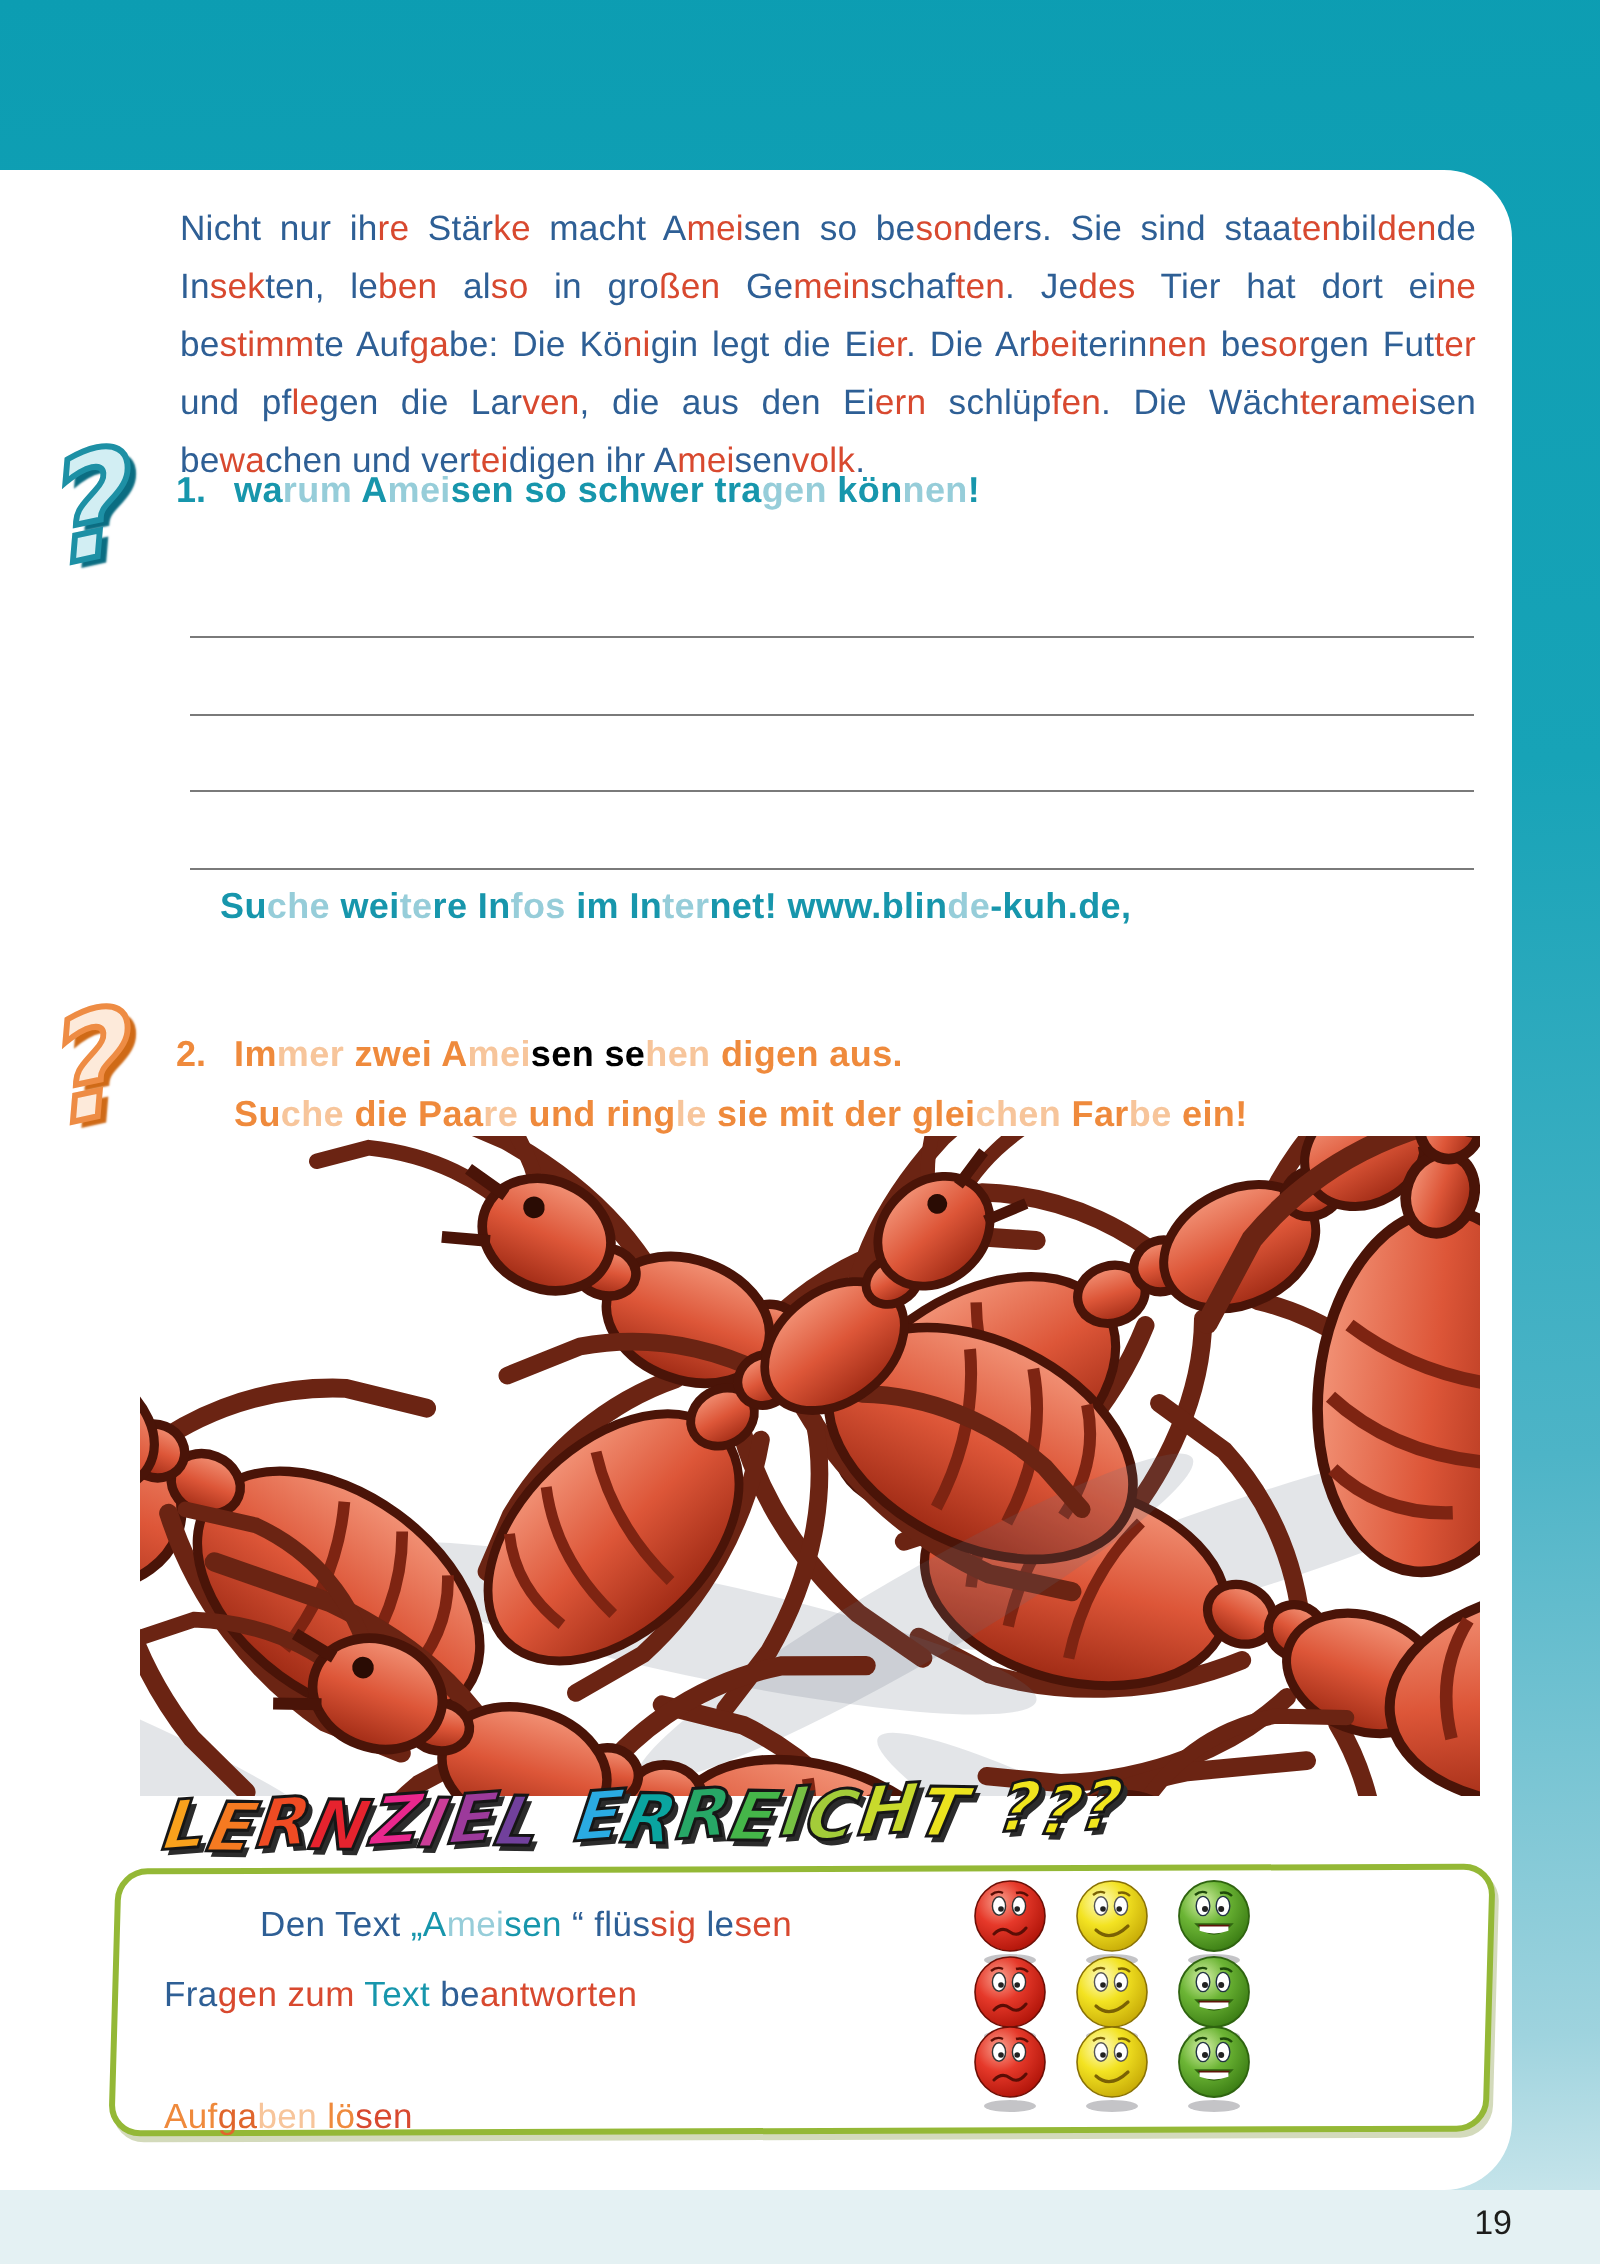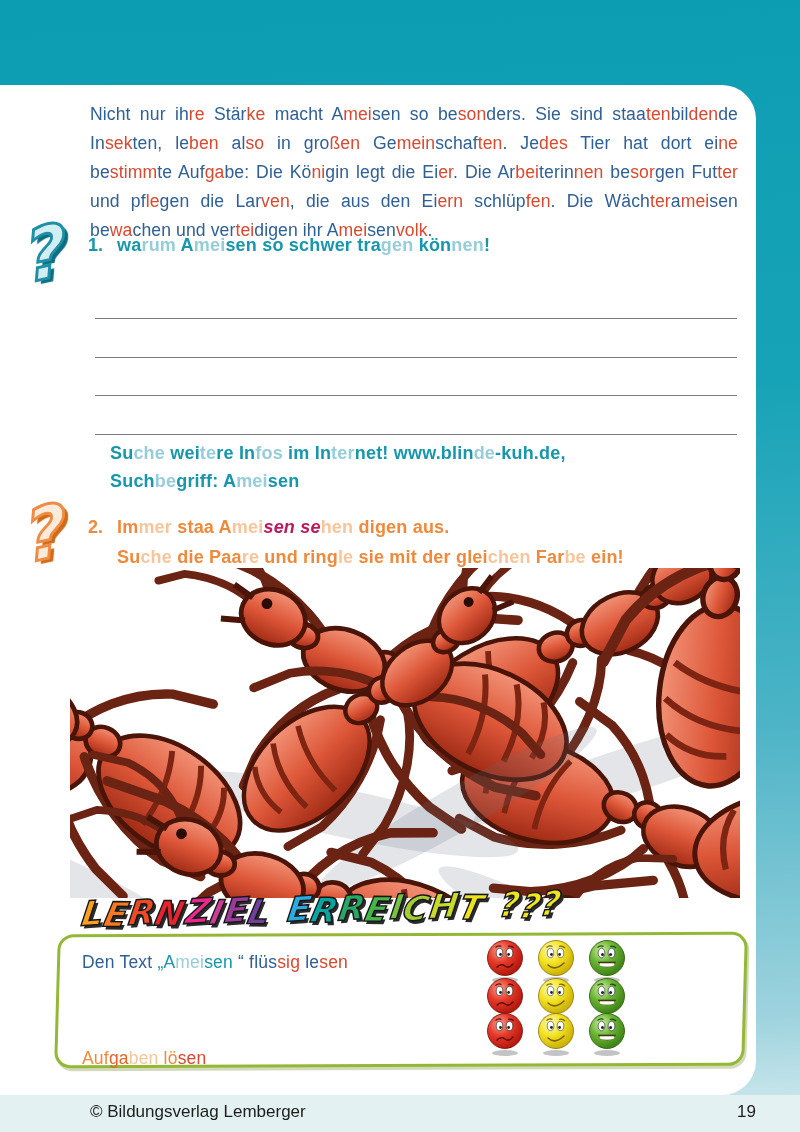--- a/index.html
+++ b/index.html
@@ -49,21 +49,21 @@
   .letter{display:inline-block;font-family:"DejaVu Sans",sans-serif;font-weight:900;font-style:italic;
           font-size:34px;line-height:1.15;-webkit-text-stroke:1.5px #161616;
           text-shadow:3px 3px 0 #2b2b2b;margin-right:1px;transform:skewX(-12deg) rotate(-3deg);}
   .letter:nth-child(even){transform:skewX(-12deg) rotate(2deg) translateY(2px);}
 
   
   .goalbox{position:absolute;left:56px;top:848px;width:684px;height:128px;background:#fff;
            border:3px solid #94b836;border-radius:16px;transform:skewX(-1.8deg) rotate(-.2deg);
            box-shadow:2px 3px 0 rgba(130,150,60,.35);z-index:2;}
   .goal-row{position:absolute;left:82px;font-size:17.5px;letter-spacing:.2px;z-index:3;}
-  .goal-row.r1{top:867px;} .goal-row.r2{top:902px;} .goal-row.r3{top:963px;}
+  .goal-row.r1{top:867px;margin-left:48px;} .goal-row.r2{top:902px;} .goal-row.r3{top:963px;}
   .smilies{position:absolute;left:484px;display:flex;gap:9px;z-index:3;}
   .smilies.r1{top:853px;} .smilies.r2{top:891px;} .smilies.r3{top:926px;}
   .smiley{width:42px;height:46px;}
 
   
   .copyright{position:absolute;left:90px;top:7px;font-size:17px;color:#1d1d1b;}
   .page-number{position:absolute;right:44px;top:7px;font-size:17px;color:#1d1d1b;}
 </style>
 </head>
 <body>
@@ -163,27 +163,26 @@
 
     <div class="answer-lines">
         <div class="answer-line"></div>
         <div class="answer-line"></div>
         <div class="answer-line"></div>
         <div class="answer-line"></div>
       </div>
 
     <div class="note">
       <div><span style="color: rgb(23, 150, 172);">Su</span><span style="color: rgb(150, 205, 217);">che</span><span style="color: rgb(23, 150, 172);"> wei</span><span style="color: rgb(150, 205, 217);">te</span><span style="color: rgb(23, 150, 172);">re In</span><span style="color: rgb(150, 205, 217);">fos</span><span style="color: rgb(23, 150, 172);"> im In</span><span style="color: rgb(150, 205, 217);">ter</span><span style="color: rgb(23, 150, 172);">net! www.blin</span><span style="color: rgb(150, 205, 217);">de</span><span style="color: rgb(23, 150, 172);">-kuh.de,</span></div>
-      <div><span style="color: rgb(23, 150, 172);">Such</span><span style="color: rgb(150, 205, 217);">be</span><span style="color: rgb(23, 150, 172);">griff: A</span><span style="color: rgb(150, 205, 217);">mei</span><span style="color: rgb(23, 150, 172);">sen</span></div>
     </div>
 
     <div class="qmark orange q2">?</div>
     <div class="qnum q2">2.</div>
     <div class="qtext q2">
-      <div><span style="color: rgb(239, 138, 60);">Im</span><span style="color: rgb(247, 197, 155);">mer</span><span style="color: rgb(239, 138, 60);"> staa A</span><span style="color: rgb(247, 197, 155);">mei</span><span style="color: #be185d; font-style: italic;">sen se</span><span style="color: rgb(247, 197, 155);">hen</span><span style="color: rgb(239, 138, 60);"> digen aus.</span></div>
+      <div><span style="color: rgb(239, 138, 60);">Im</span><span style="color: rgb(247, 197, 155);">mer</span><span style="color: rgb(239, 138, 60);"> zwei A</span><span style="color: rgb(247, 197, 155);">mei</span><span style="color: #000000;">sen se</span><span style="color: rgb(247, 197, 155);">hen</span><span style="color: rgb(239, 138, 60);"> digen aus.</span></div>
       <div><span style="color: rgb(239, 138, 60);">Su</span><span style="color: rgb(247, 197, 155);">che</span><span style="color: rgb(239, 138, 60);"> die Paa</span><span style="color: rgb(247, 197, 155);">re</span><span style="color: rgb(239, 138, 60);"> und ring</span><span style="color: rgb(247, 197, 155);">le</span><span style="color: rgb(239, 138, 60);"> sie mit der glei</span><span style="color: rgb(247, 197, 155);">chen</span><span style="color: rgb(239, 138, 60);"> Far</span><span style="color: rgb(247, 197, 155);">be</span><span style="color: rgb(239, 138, 60);"> ein!</span></div>
     </div>
 
     <svg class="ants" viewBox="0 0 670 330">
         <use href="#ant" xlink:href="#ant" transform="translate(90 70) rotate(8) scale(-1.05 1.05) translate(-80 -55)"></use>
         <use href="#ant" xlink:href="#ant" transform="translate(268 64) rotate(-18) scale(0.95 0.95) translate(-80 -55)"></use>
         <use href="#ant" xlink:href="#ant" transform="translate(410 72) rotate(28) scale(0.95 0.95) translate(-80 -55)"></use>
         <use href="#ant" xlink:href="#ant" transform="translate(570 70) rotate(12) scale(-1 1) translate(-80 -55)"></use>
         <use href="#ant" xlink:href="#ant" transform="translate(82 170) rotate(-30) scale(0.92 0.92) translate(-80 -55)"></use>
         <use href="#ant" xlink:href="#ant" transform="translate(258 174) rotate(22) scale(-0.98 0.98) translate(-80 -55)"></use>
@@ -192,20 +191,21 @@
         <use href="#ant" xlink:href="#ant" transform="translate(142 264) rotate(6) scale(0.98 0.98) translate(-80 -55)"></use>
         <use href="#ant" xlink:href="#ant" transform="translate(282 258) rotate(-20) scale(-0.95 0.95) translate(-80 -55)"></use>
         <use href="#ant" xlink:href="#ant" transform="translate(486 274) rotate(8) scale(-1 1) translate(-80 -55)"></use>
         <use href="#ant" xlink:href="#ant" transform="translate(618 244) rotate(-32) scale(0.98 0.98) translate(-80 -55)"></use>
       </svg>
 
     <h2 class="lernziel"><span class="word"><span class="letter" style="color: rgb(249, 161, 28);">L</span><span class="letter" style="color: rgb(245, 122, 33);">E</span><span class="letter" style="color: rgb(239, 75, 35);">R</span><span class="letter" style="color: rgb(230, 35, 46);">N</span><span class="letter" style="color: rgb(233, 39, 141);">Z</span><span class="letter" style="color: rgb(203, 61, 152);">I</span><span class="letter" style="color: rgb(156, 58, 155);">E</span><span class="letter" style="color: rgb(113, 64, 156);">L</span></span><span class="word"><span class="letter" style="color: rgb(42, 171, 226);">E</span><span class="letter" style="color: rgb(10, 165, 160);">R</span><span class="letter" style="color: rgb(39, 167, 102);">R</span><span class="letter" style="color: rgb(69, 182, 73);">E</span><span class="letter" style="color: rgb(118, 192, 67);">I</span><span class="letter" style="color: rgb(163, 204, 57);">C</span><span class="letter" style="color: rgb(200, 218, 44);">H</span><span class="letter" style="color: rgb(235, 227, 30);">T</span></span><span class="word"><span class="letter" style="color: rgb(240, 229, 30);">?</span><span class="letter" style="color: rgb(240, 229, 30);">?</span><span class="letter" style="color: rgb(240, 229, 30);">?</span></span></h2>
 
     <div class="goalbox"></div>
     <div class="goal-row r1"><span style="color: rgb(46, 95, 149);">Den Text </span><span style="color: rgb(23, 150, 172);">„A</span><span style="color: rgb(150, 205, 217);">mei</span><span style="color: rgb(23, 150, 172);">sen</span><span style="color: rgb(46, 95, 149);"> “ </span><span style="color: rgb(46, 95, 149);">flüs</span><span style="color: rgb(216, 73, 47);">sig</span><span style="color: rgb(46, 95, 149);"> le</span><span style="color: rgb(216, 73, 47);">sen</span></div>
+    <div class="goal-row r2"><span style="color: rgb(46, 95, 149);">Fra</span><span style="color: rgb(216, 73, 47);">gen</span><span style="color: rgb(216, 73, 47);"> zum</span><span style="color: rgb(23, 150, 172);"> Text</span><span style="color: rgb(46, 95, 149);"> be</span><span style="color: rgb(216, 73, 47);">antworten</span></div>
     <div class="goal-row r3"><span style="color: rgb(239, 138, 60);">Auf</span><span style="color: rgb(224, 102, 44);">ga</span><span style="color: rgb(247, 197, 155);">ben</span><span style="color: rgb(239, 138, 60);"> lö</span><span style="color: rgb(216, 73, 47);">sen</span></div>
     <div class="smilies r1">
         <svg viewBox="0 0 40 46" class="smiley">
           <use href="#sm-red" xlink:href="#sm-red"></use>
         </svg>
         <svg viewBox="0 0 40 46" class="smiley">
           <use href="#sm-yellow" xlink:href="#sm-yellow"></use>
         </svg>
         <svg viewBox="0 0 40 46" class="smiley">
           <use href="#sm-green" xlink:href="#sm-green"></use>
@@ -229,16 +229,15 @@
         <svg viewBox="0 0 40 46" class="smiley">
           <use href="#sm-yellow" xlink:href="#sm-yellow"></use>
         </svg>
         <svg viewBox="0 0 40 46" class="smiley">
           <use href="#sm-green" xlink:href="#sm-green"></use>
         </svg>
       </div>
   </div>
 
   <div class="footer-strip">
-    <span class="copyright">© Bildungsverlag Lemberger</span>
     <span class="page-number">19</span>
   </div>
 </div>
 
 </body></html>

